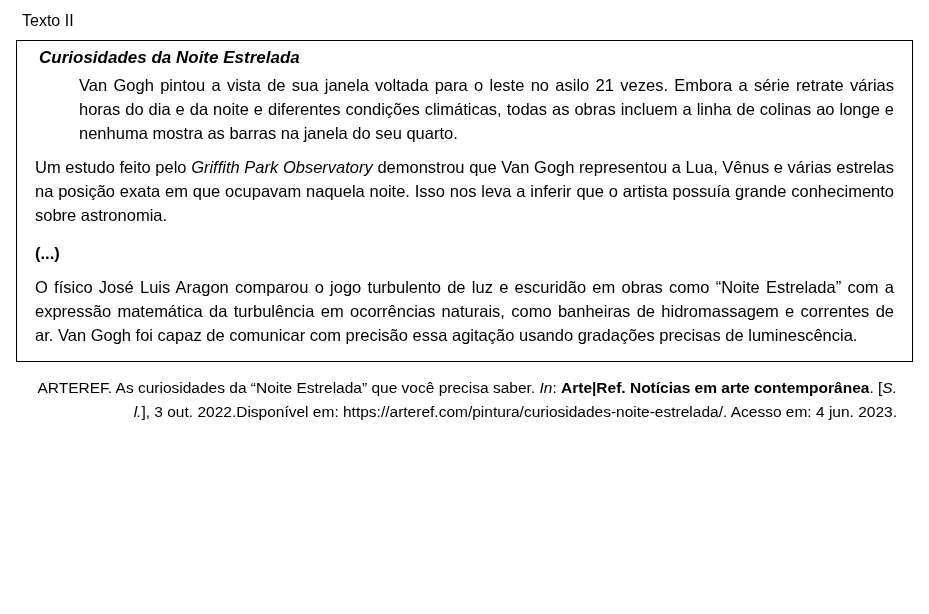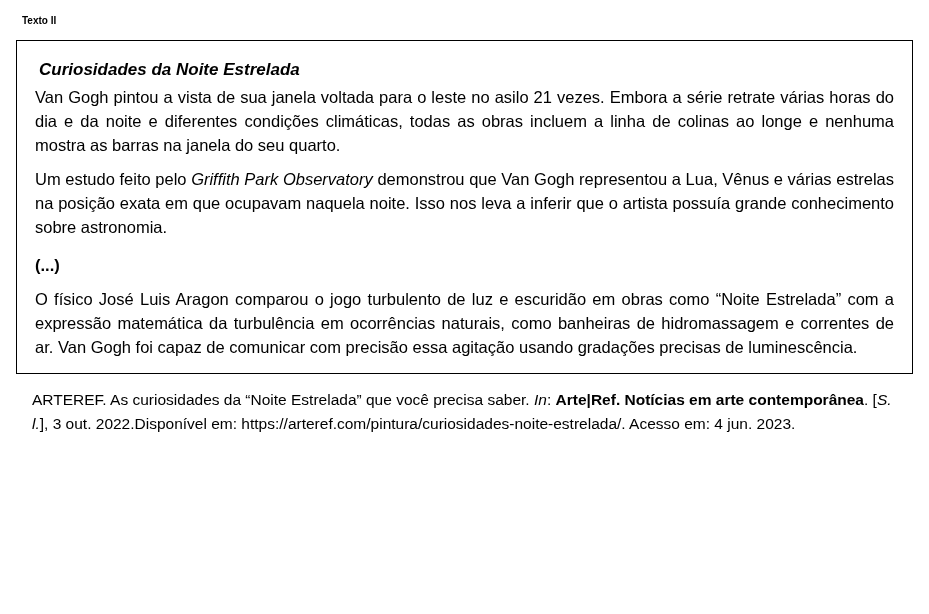--- a/index.html
+++ b/index.html
@@ -15,65 +15,66 @@
     -webkit-font-smoothing: antialiased;
   }
   .page {
     position: relative;
     width: 929px;
     height: 614px;
     box-sizing: border-box;
     padding: 10px 14px 0 14px;
   }
   .doc-label {
-    font-size: 10px;
-    font-weight: bold;
+    font-size: 16px;
+    font-weight: normal;
     line-height: 18px;
     margin: 2px 0 10px 8px;
   }
   .text-box {
     border: 1px solid #000000;
     box-sizing: border-box;
-    padding: 16px 16px 14px 16px;
+    padding: 4px 16px 14px 16px;
     margin: 0 2px;
   }
   .box-title {
     font-size: 17px;
     font-weight: bold;
     font-style: italic;
     line-height: 22px;
     margin: 2px 0 4px 6px;
   }
   .para {
     font-size: 16.5px;
     line-height: 24px;
     text-align: justify;
     margin: 10px 0 0 0;
     padding: 0 2px;
   }
   .para.first {
     margin-top: 2px;
+    margin-left: 44px;
   }
   .para b {
     font-weight: normal;
   }
   .para i {
     font-style: italic;
   }
   .ellipsis-para {
     font-size: 16.5px;
     line-height: 24px;
     font-weight: bold;
     margin: 14px 0 0 0;
     padding: 0 2px;
   }
   .source {
     font-size: 15.5px;
     line-height: 24px;
-    text-align: left;
+    text-align: right;
     margin: 14px 18px 0 18px;
   }
   .source b {
     font-weight: bold;
   }
   .source i {
     font-style: italic;
   }
 </style>
 </head>

